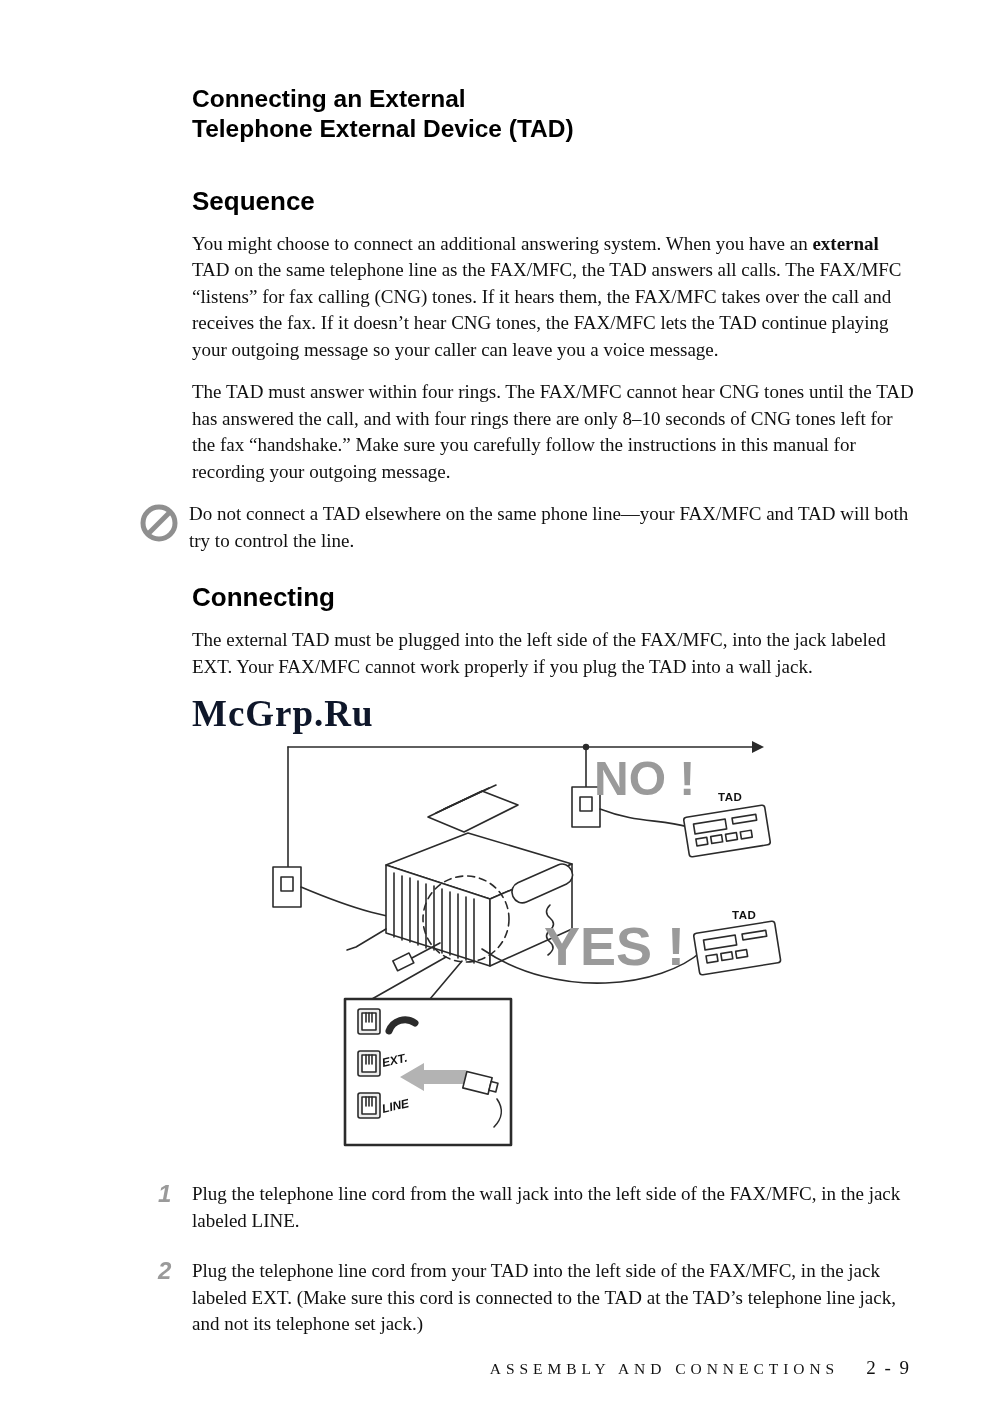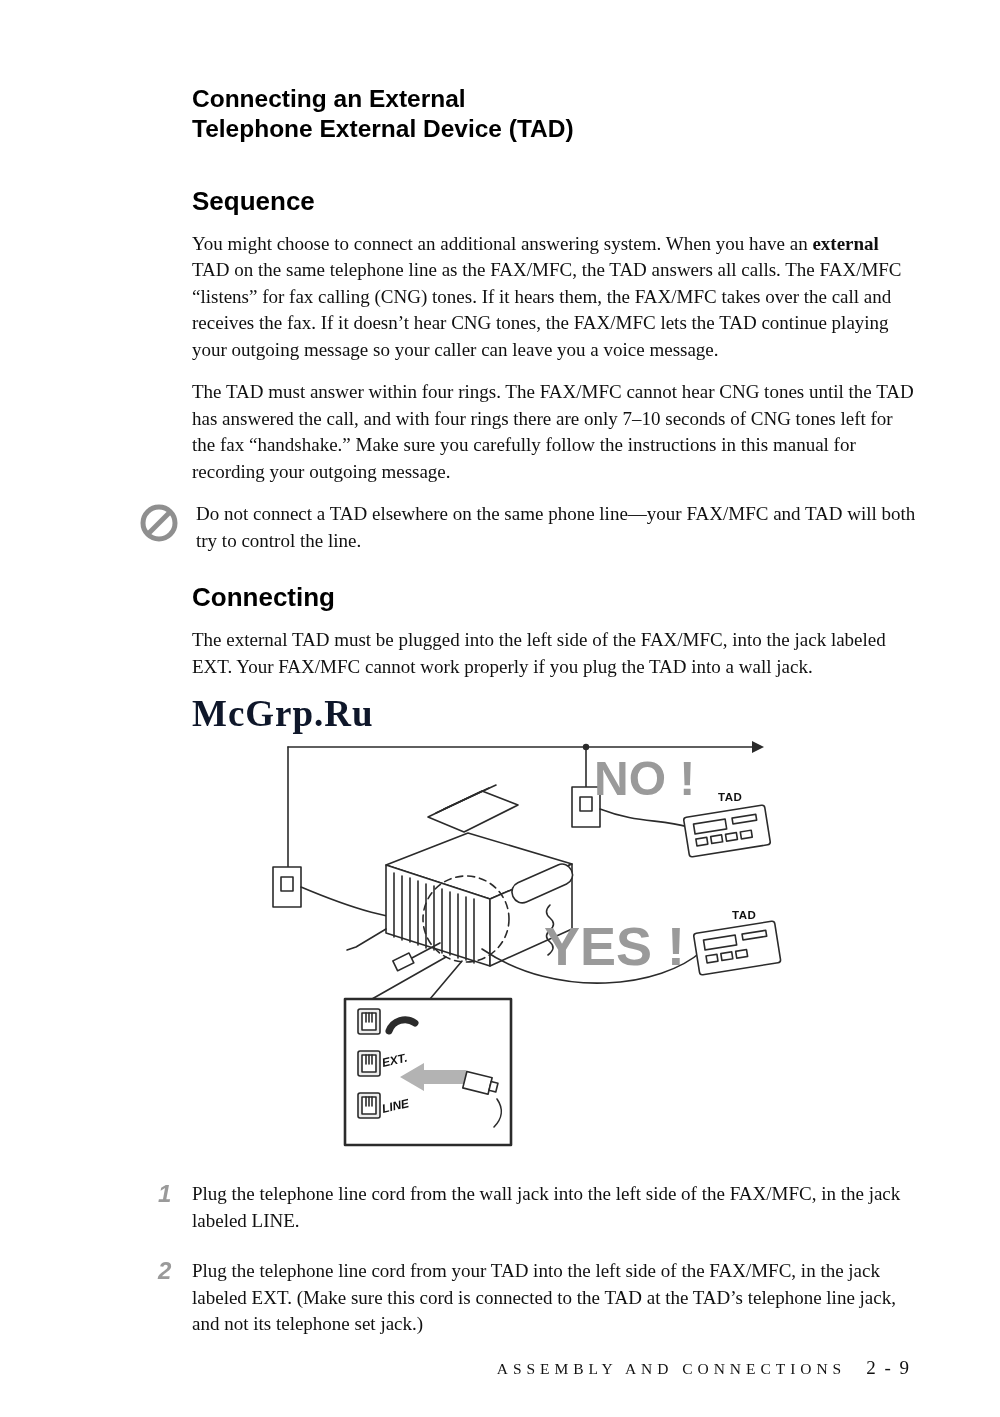--- a/index.html
+++ b/index.html
@@ -30,21 +30,21 @@
     color: #000;
     margin: 28px 0 14px 0;
   }
   p.body {
     font-size: 19px;
     line-height: 26.5px;
     margin: 0 0 16px 0;
   }
   .note {
     display: flex;
-    gap: 17px;
+    gap: 10px;
     margin-left: -53px;
     margin-top: 6px;
     align-items: flex-start;
   }
   .note .note-icon { flex: 0 0 auto; margin-top: 2px; }
   .note p { margin: 0; }
 
   .watermark {
     font-family: "Liberation Serif", serif;
     font-weight: bold;
@@ -69,38 +69,38 @@
   .step-num {
     font-family:"Liberation Sans",sans-serif;
     font-weight:bold; font-style:italic;
     font-size:24px; color:#9a9a9a;
     flex:0 0 24px; line-height:26px;
   }
   .step p { margin:0; }
 
   .footer {
     position:absolute; right:85px; bottom:38px;
-    display:flex; align-items:baseline; gap:20px;
+    display:flex; align-items:baseline; gap:27px;
   }
   .footer-section { font-size:15.5px; letter-spacing:.32em; color:#111; }
   .footer-page { font-weight:normal; font-size:19px; letter-spacing:2px; color:#111; }
 </style>
 </head>
 <body>
 
 <div class="page">
   <div class="content">
 
     <h1 class="title"><span>Connecting an External</span><br><span>Telephone External Device (TAD)</span></h1>
 
     <h2 class="section">Sequence</h2>
 
     <p class="body"><span>You might choose to connect an additional answering system. When you have an </span><strong>external</strong><span> TAD on the same telephone line as the FAX/MFC, the TAD answers all calls. The FAX/MFC “listens” for fax calling (CNG) tones. If it hears them, the FAX/MFC takes over the call and receives the fax. If it doesn’t hear CNG tones, the FAX/MFC lets the TAD continue playing your outgoing message so your caller can leave you a voice message.</span></p>
 
-    <p class="body">The TAD must answer within four rings. The FAX/MFC cannot hear CNG tones until the TAD has answered the call, and with four rings there are only 7–10 seconds of CNG tones left for the fax “handshake.”  Make sure you carefully follow the instructions in this manual for recording your outgoing message.</p>
+    <p class="body">The TAD must answer within four rings. The FAX/MFC cannot hear CNG tones until the TAD has answered the call, and with four rings there are only 8–10 seconds of CNG tones left for the fax “handshake.”  Make sure you carefully follow the instructions in this manual for recording your outgoing message.</p>
 
     <div class="note">
       <svg class="note-icon" width="40" height="40" viewBox="0 0 40 40">
         <circle cx="20" cy="20" r="16" fill="none" stroke="#8f8f8f" stroke-width="5"></circle>
         <line x1="9.5" y1="30.5" x2="30.5" y2="9.5" stroke="#8f8f8f" stroke-width="5"></line>
       </svg>
       <p class="body">Do not connect a TAD elsewhere on the same phone line—your FAX/MFC and TAD will both try to control the line.</p>
     </div>
 
     <h2 class="section">Connecting</h2>

